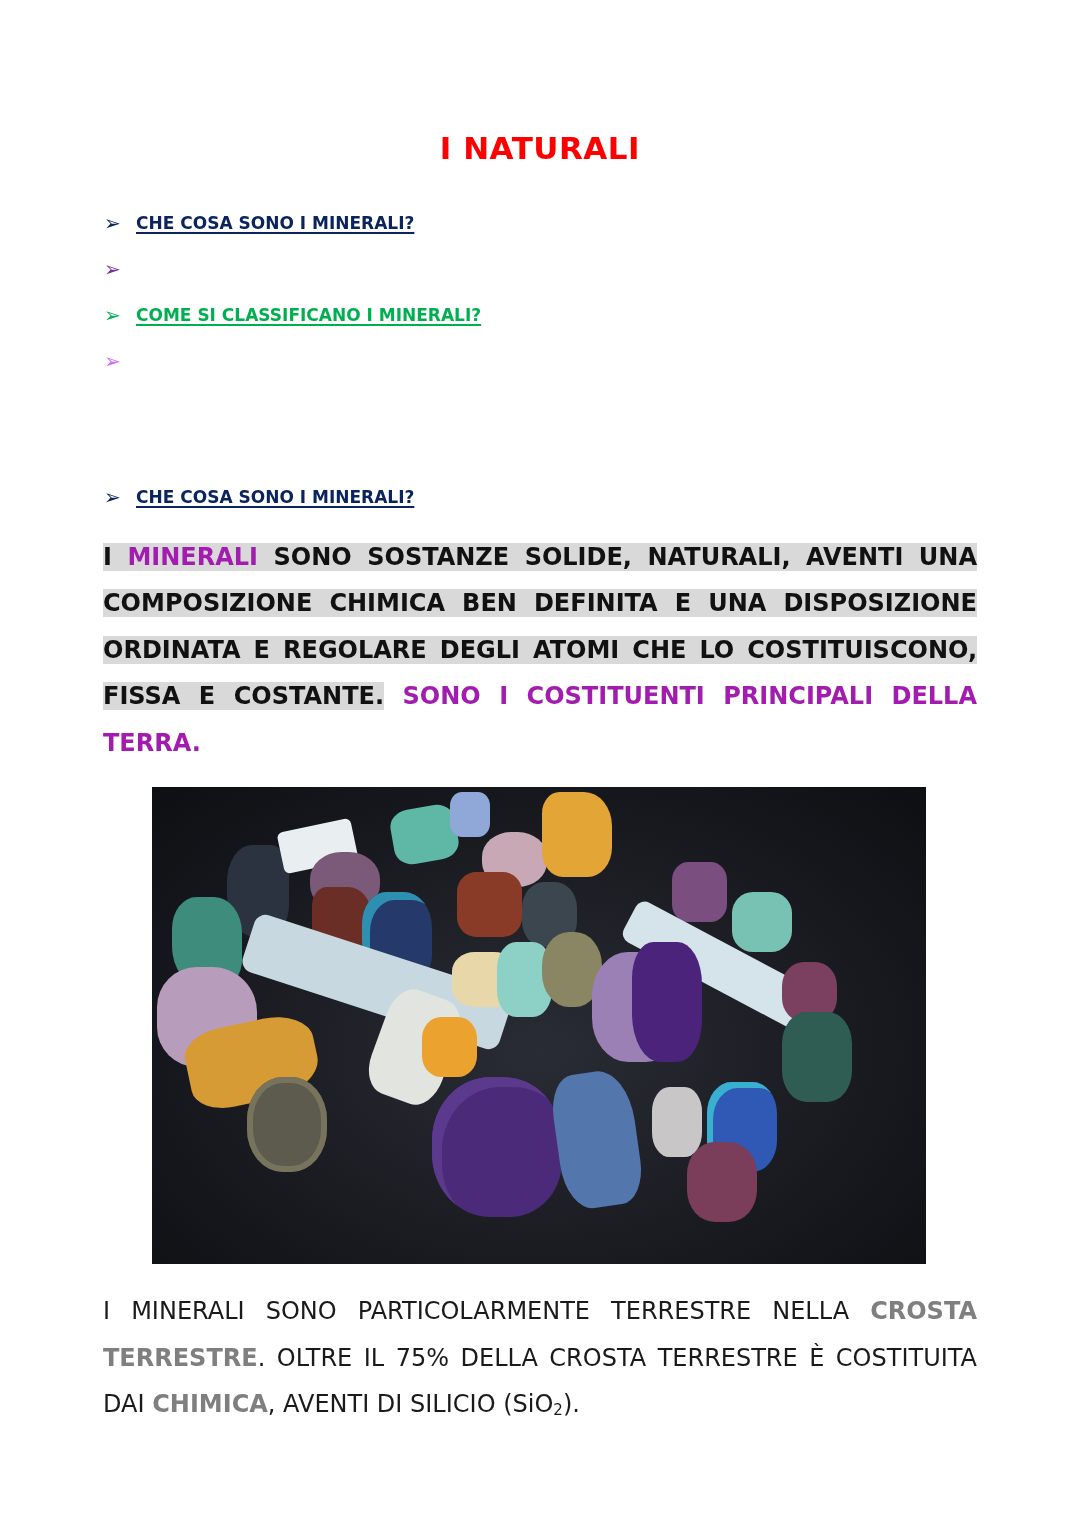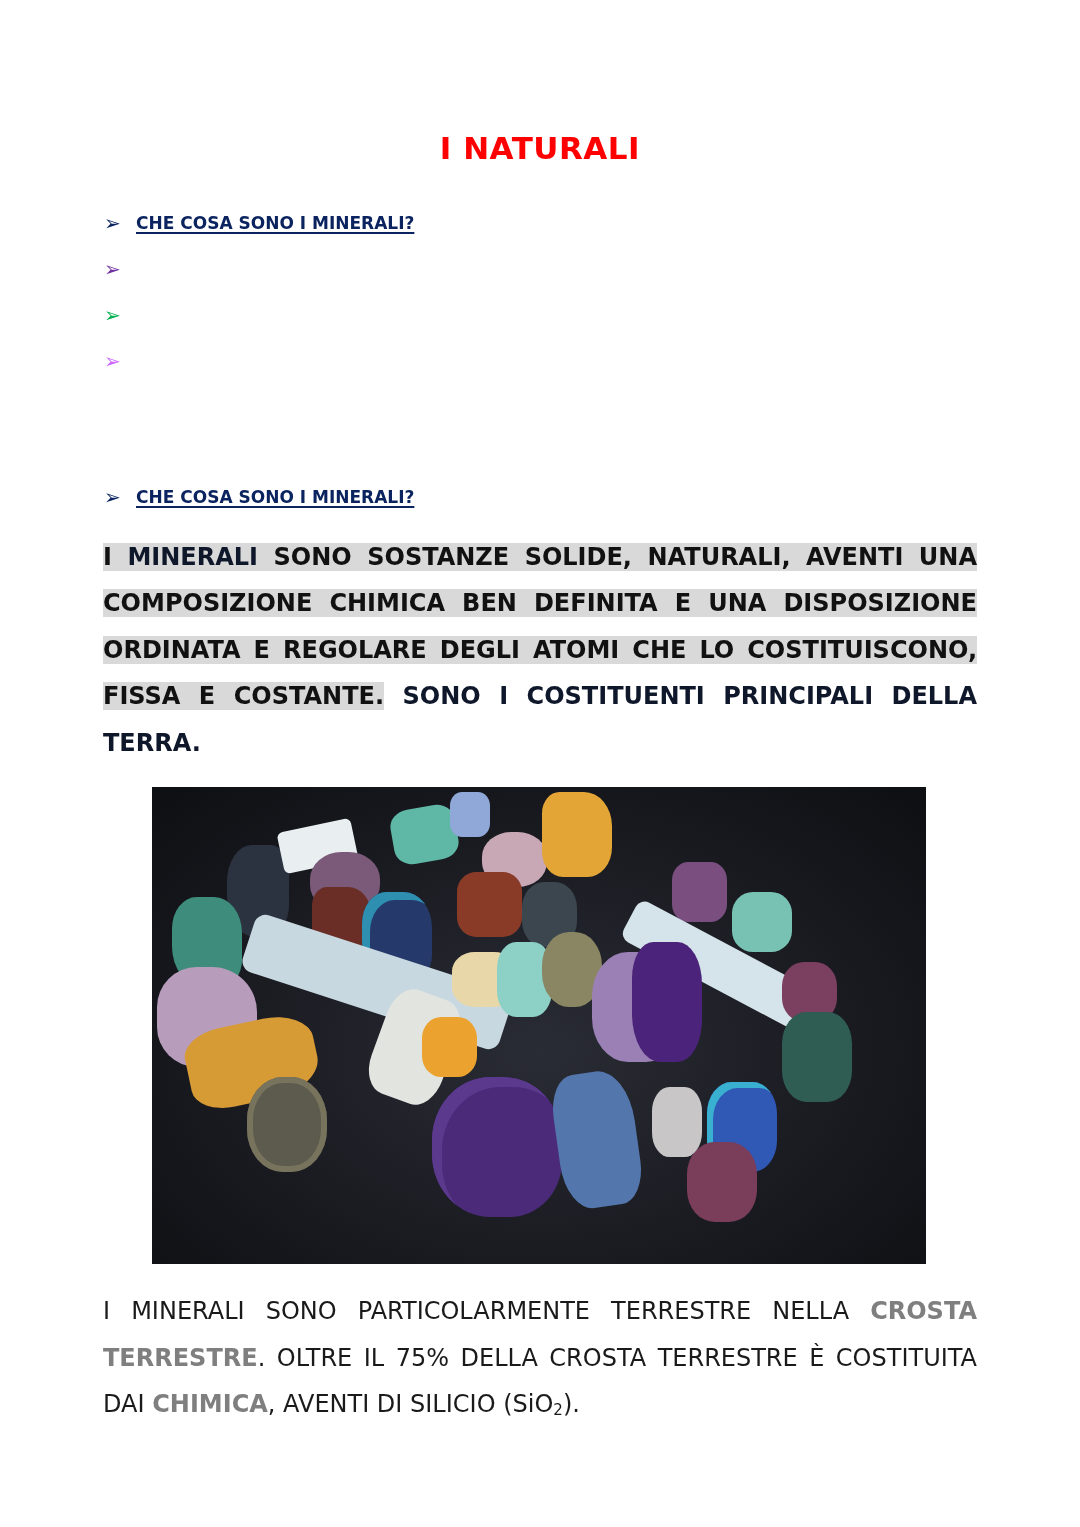--- a/index.html
+++ b/index.html
@@ -20,21 +20,21 @@
     }
 
     .section-heading { position: absolute; left: 104px; top: 477px; display: flex; align-items: center; height: 40px; }
 
     .definition {
       position: absolute; left: 103px; top: 534px; width: 874px;
       font-size: 24px; font-weight: bold; line-height: 46.4px; color: #111111;
       text-align: justify; text-align-last: left;
     }
     .hl { background: #d9d9d9; }
-    .blue { color: #0f172a; }
+    .blue { color: #a21caf; }
 
     .photo {
       position: absolute; left: 152px; top: 787px; width: 774px; height: 477px;
       background: radial-gradient(ellipse at 50% 55%, #2a2c35 0%, #16171c 70%, #0e0f13 100%);
       overflow: hidden;
     }
     .rock { position: absolute; }
 
     .para {
       position: absolute; left: 103px; top: 1288px; width: 874px;
@@ -54,20 +54,21 @@
   <div class="toc">
     <div class="toc-item">
       <span class="arrow" style="color:#0b2460">➢</span>
       <span class="toc-link" style="color:#0b2460">CHE COSA SONO I MINERALI?</span>
     </div>
     <div class="toc-item">
       <span class="arrow" style="color:#7030a0">➢</span>
     </div>
     <div class="toc-item">
       <span class="arrow" style="color:#00b050">➢</span>
+      <span class="toc-link" style="color:#00b050">COME SI CLASSIFICANO I MINERALI?</span>
     </div>
     <div class="toc-item">
       <span class="arrow" style="color:#cc66ff">➢</span>
     </div>
   </div>
 
   <div class="section-heading">
     <span class="arrow" style="color:#0b2460">➢</span>
     <span class="toc-link" style="color:#0b2460">CHE COSA SONO I MINERALI?</span>
   </div>

